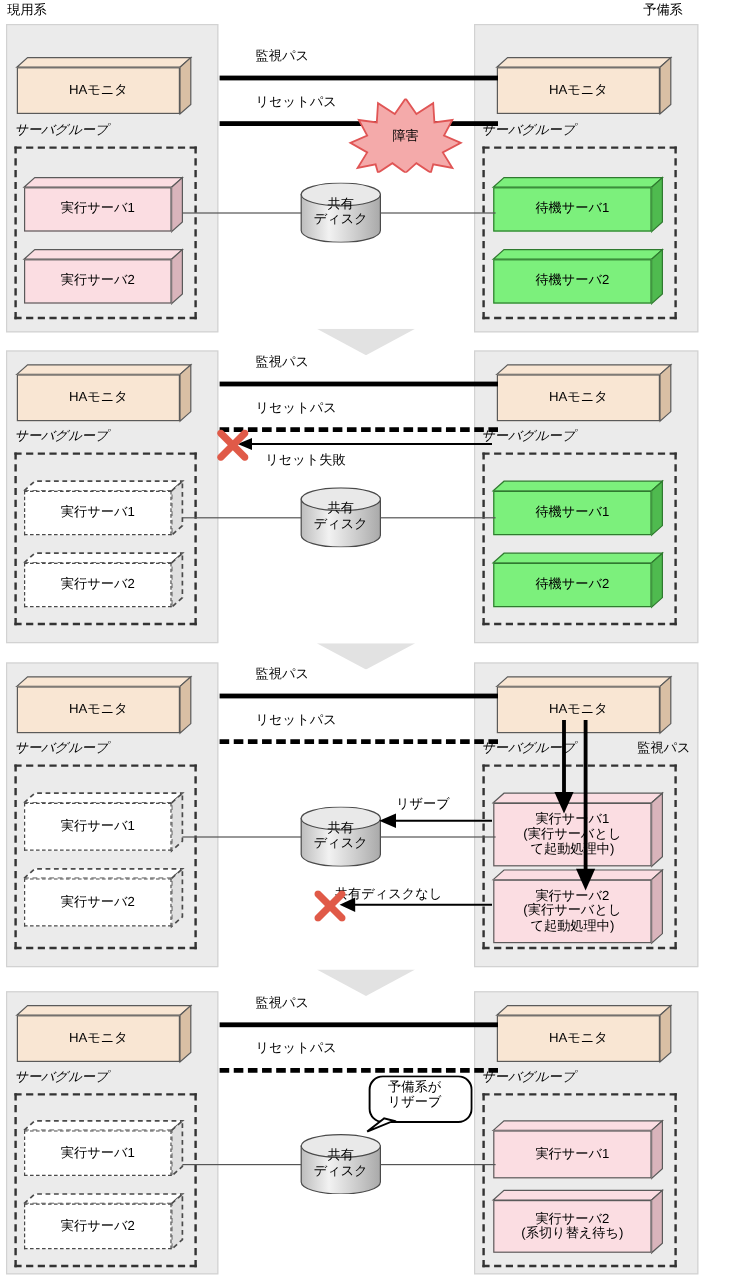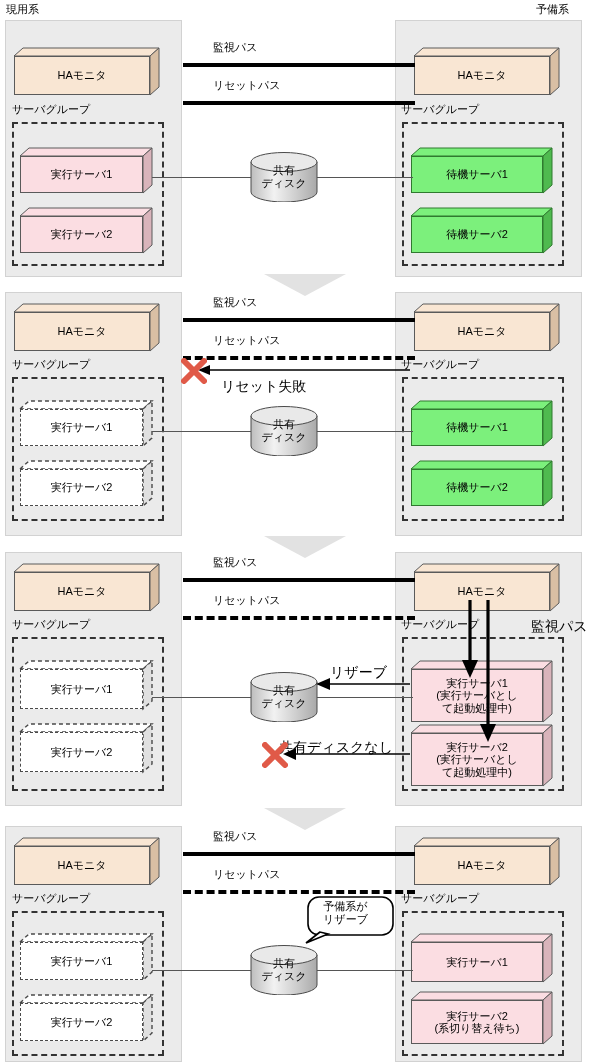--- a/index.html
+++ b/index.html
@@ -6,21 +6,21 @@
   body{
     width:609px;height:1063px;position:relative;overflow:hidden;
     font-family:"Liberation Sans","DejaVu Sans",sans-serif;
     color:#000;
   }
   .panel{position:absolute;left:0;width:609px;}
   .sysbox{position:absolute;background:#ebebeb;border:1px solid #d2d2d2;}
   .left-sys{left:5px;width:175px;}
   .right-sys{left:395px;width:185px;}
   .caption{position:absolute;font-size:11px;white-space:nowrap;line-height:1;}
-  .grouplabel{position:absolute;font-size:11px;white-space:nowrap;line-height:1;}
+  .grouplabel{position:absolute;font-size:11px;white-space:nowrap;line-height:1;font-style:italic;}
   .dashgroup{position:absolute;border:2px dashed #333;background:transparent;}
 
   
   .box3d{position:absolute;}
   .box3d .face{
     position:absolute;left:0;top:8px;right:9px;bottom:0;
     border:1px solid #5a5a5a;
     display:flex;align-items:center;justify-content:center;
     text-align:center;font-size:11px;line-height:1.12;
     box-sizing:border-box;white-space:pre-line;
@@ -58,21 +58,21 @@
   
   .callout{position:absolute;}
   .callout .ctxt{
     position:absolute;left:0;right:0;top:6px;text-align:center;
     font-size:11px;line-height:1.22;white-space:pre-line;
   }
 
   
   .chev{position:absolute;}
 
-  .anno{position:absolute;font-size:14px;white-space:nowrap;line-height:1;}
+  .anno{position:absolute;font-size:11px;white-space:nowrap;line-height:1;font-family:Liberation Serif, serif;}
 </style>
 </head>
 <body>
 
 <div class="panel" style="top:0;height:285px;">
 
   <div class="caption" style="left:6px;top:4px;">現用系</div>
   <div class="caption" style="left:536px;top:4px;">予備系</div>
 
   <div class="sysbox left-sys" style="top:20px;height:255px;"></div>
@@ -148,20 +148,26 @@
       <path d="M1,10 L1,40 A33,10 0 0 0 67,40 L67,10 Z" fill="url(#dg1)" stroke="#4a4a4a" stroke-width="1"></path>
       <ellipse cx="34" cy="10" rx="33" ry="9.5" fill="#e9e9e9" stroke="#4a4a4a" stroke-width="1"></ellipse>
     </svg>
     <div class="txt">共有
 ディスク</div>
   </div>
 
   <div class="wire" style="left:152px;top:177px;width:99px;"></div>
   <div class="wire" style="left:317px;top:177px;width:96px;"></div>
 
+  <div class="burst" style="left:290px;top:82px;width:96px;height:62px;">
+    <svg viewBox="0 0 96 62" width="96" height="62">
+      <polygon points="48,0 57,13 71,4 72,20 87,18 80,31 94,37 79,45 87,58 71,55 69,62 57,54 48,62 37,54 25,62 23,55 8,58 16,45 2,37 16,31 9,18 24,20 25,4 39,13" fill="#f4aaaa" stroke="#e05555" stroke-width="1.5"></polygon>
+    </svg>
+    <div class="lbl">障害</div>
+  </div>
 </div>
 
 <div class="chev" style="left:264px;top:274px;width:82px;height:22px;">
   <svg viewBox="0 0 82 22" width="82" height="22">
       <polygon points="0,0 82,0 41,22" fill="#e2e2e2"></polygon>
     </svg>
 </div>
 
 <div class="panel" style="top:288px;height:250px;">
 

